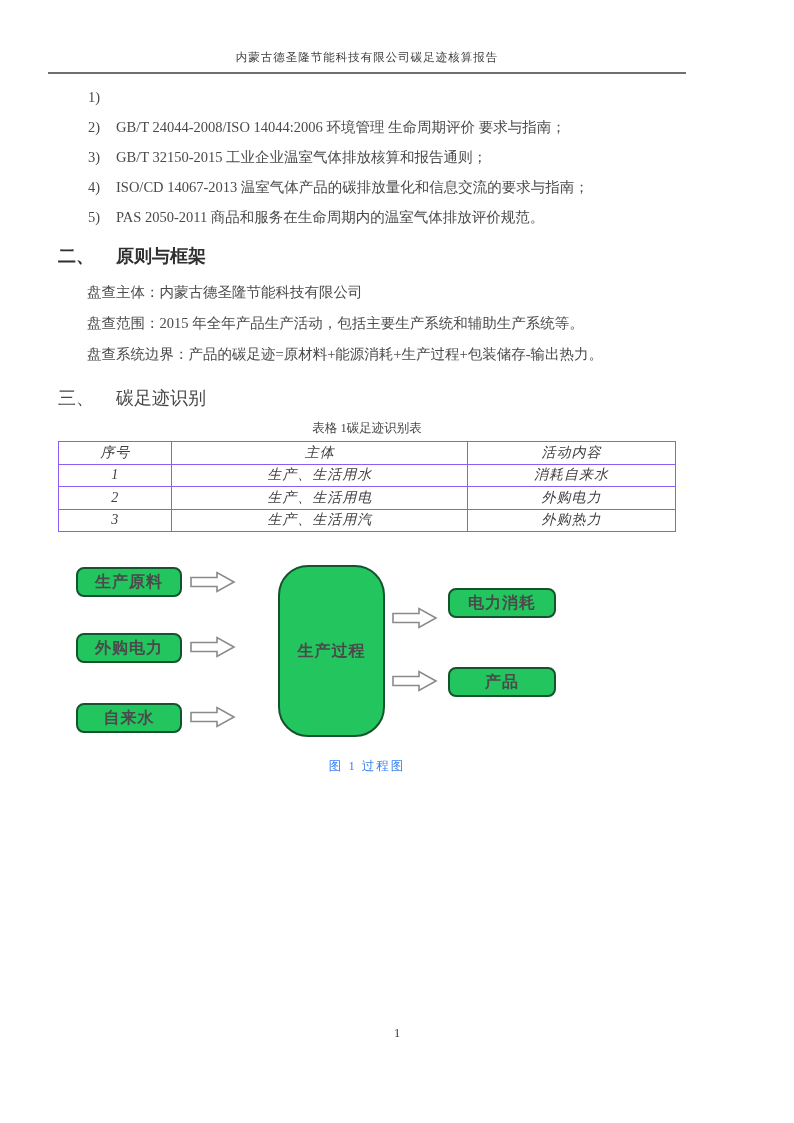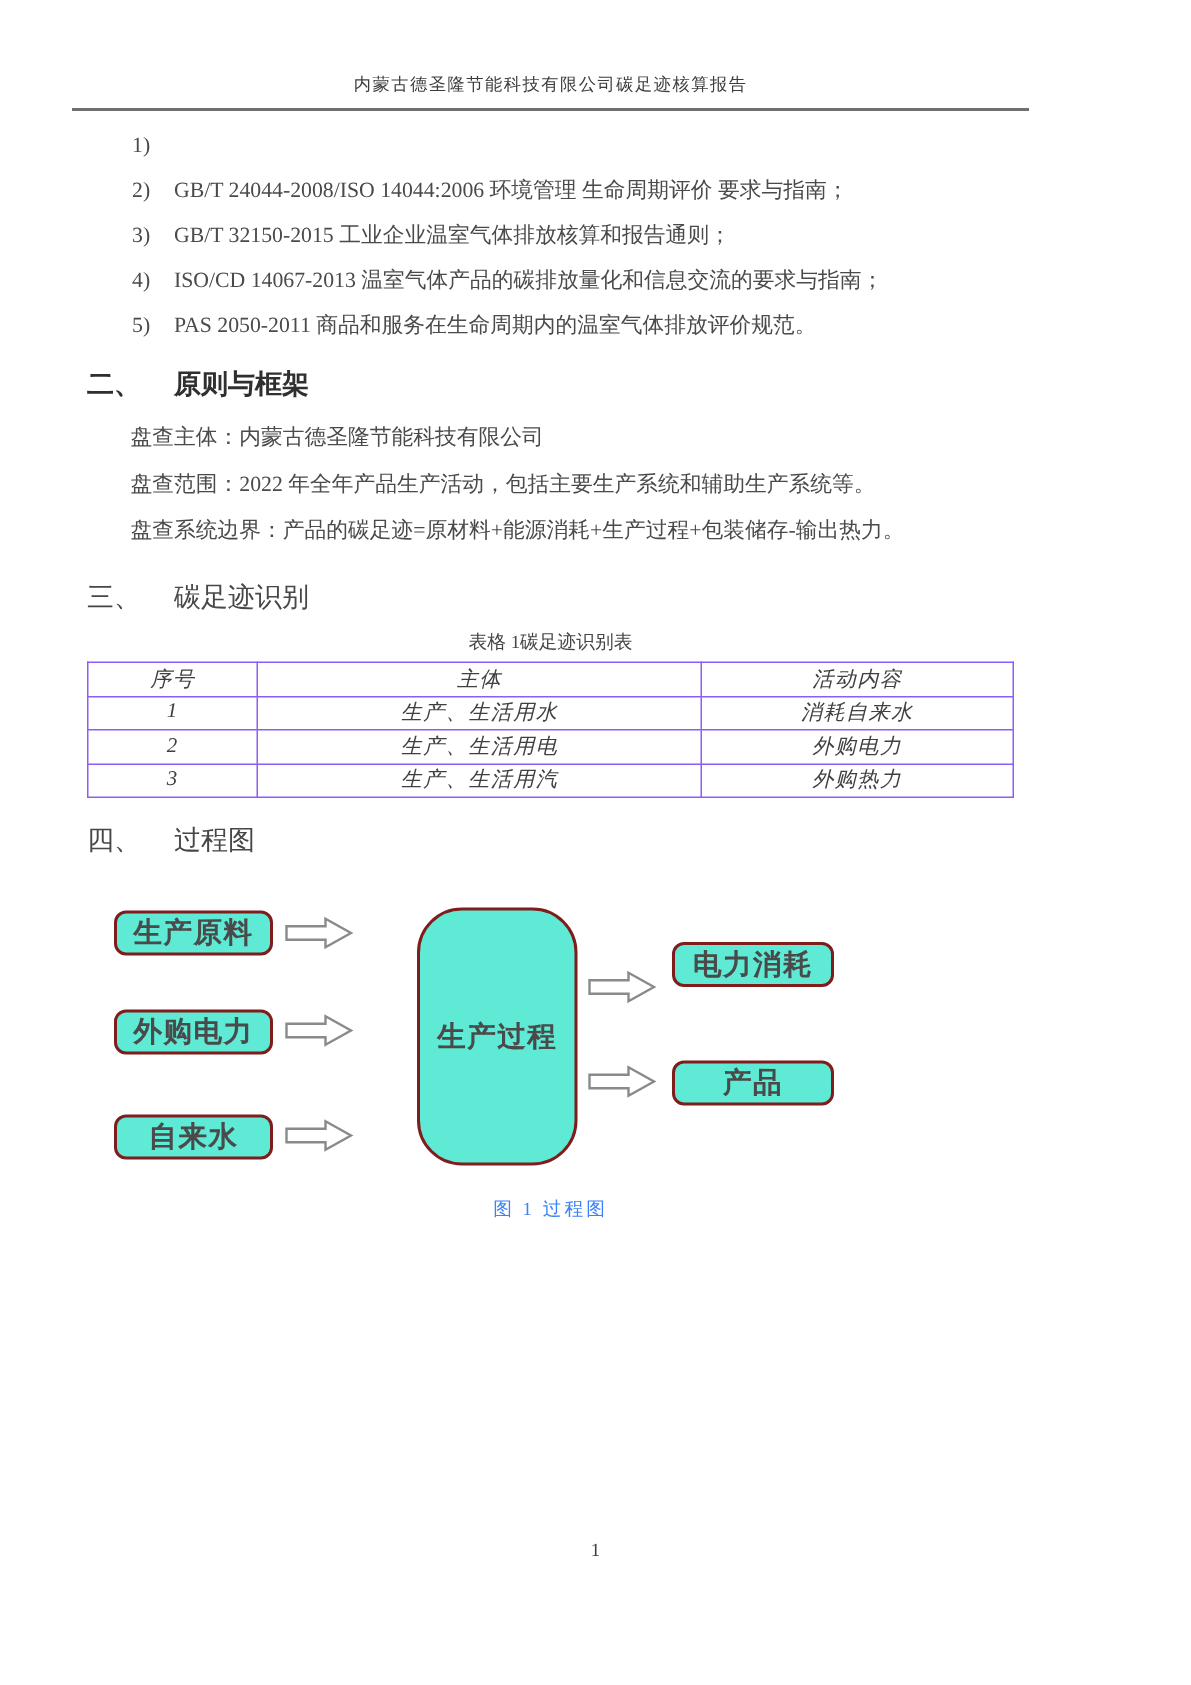--- a/index.html
+++ b/index.html
@@ -118,27 +118,27 @@
   
   .diagram {
     position: relative;
     margin-top: 28px;
     height: 184px;
     font-family: "Liberation Sans", "DejaVu Sans", sans-serif;
   }
   .dg-box {
     position: absolute;
     box-sizing: border-box;
-    border: 2px solid #7f1d1d;
+    border: 2px solid #14532d;
     border-radius: 8px;
-    background: #5eead4;
+    background: #22c55e;
     display: flex;
     align-items: center;
     justify-content: center;
-    font-size: 19px;
+    font-size: 16px;
     font-weight: 600;
     color: #4a4a4a;
     letter-spacing: 1px;
   }
   .dg-input  { left: 18px;  width: 106px; height: 30px; }
   .dg-in-1   { top: 7px; }
   .dg-in-2   { top: 73px; }
   .dg-in-3   { top: 143px; }
   .dg-proc {
     left: 220px; top: 5px;
@@ -205,21 +205,21 @@
       <span class="li-text">PAS 2050-2011 商品和服务在生命周期内的温室气体排放评价规范。</span>
     </div>
   </div>
 
   <div class="sec-heading hd-bold h2-s2">
     <span class="h-num">二、</span><span class="h-title">原则与框架</span>
   </div>
 
   <div class="body-block">
     <p class="body-para">盘查主体：内蒙古德圣隆节能科技有限公司</p>
-    <p class="body-para">盘查范围：2022 年全年产品生产活动，包括主要生产系统和辅助生产系统等。</p>
+    <p class="body-para">盘查范围：2015 年全年产品生产活动，包括主要生产系统和辅助生产系统等。</p>
     <p class="body-para">盘查系统边界：产品的碳足迹=原材料+能源消耗+生产过程+包装储存-输出热力。</p>
   </div>
 
   <div class="sec-heading hd-kai h3-s3">
     <span class="h-num">三、</span><span class="h-title">碳足迹识别</span>
   </div>
 
   <div class="table-caption">表格 1碳足迹识别表</div>
 
   <table class="cf-table">
@@ -242,23 +242,20 @@
         <td>外购电力</td>
       </tr>
       <tr>
         <td>3</td>
         <td>生产、生活用汽</td>
         <td>外购热力</td>
       </tr>
     </tbody>
   </table>
 
-  <div class="sec-heading hd-kai h4-s4">
-    <span class="h-num">四、</span><span class="h-title">过程图</span>
-  </div>
 
   <div class="diagram">
     <div class="dg-box dg-input dg-in-1">生产原料</div>
     <div class="dg-box dg-input dg-in-2">外购电力</div>
     <div class="dg-box dg-input dg-in-3">自来水</div>
 
     <svg class="dg-arrow dg-ar-1" viewBox="0 0 46 22">
         <polygon points="1,6.5 27,6.5 27,1.5 44,11 27,20.5 27,15.5 1,15.5" fill="#ffffff" stroke="#8a8a8a" stroke-width="1.6"></polygon>
       </svg>
     <svg class="dg-arrow dg-ar-2" viewBox="0 0 46 22">

